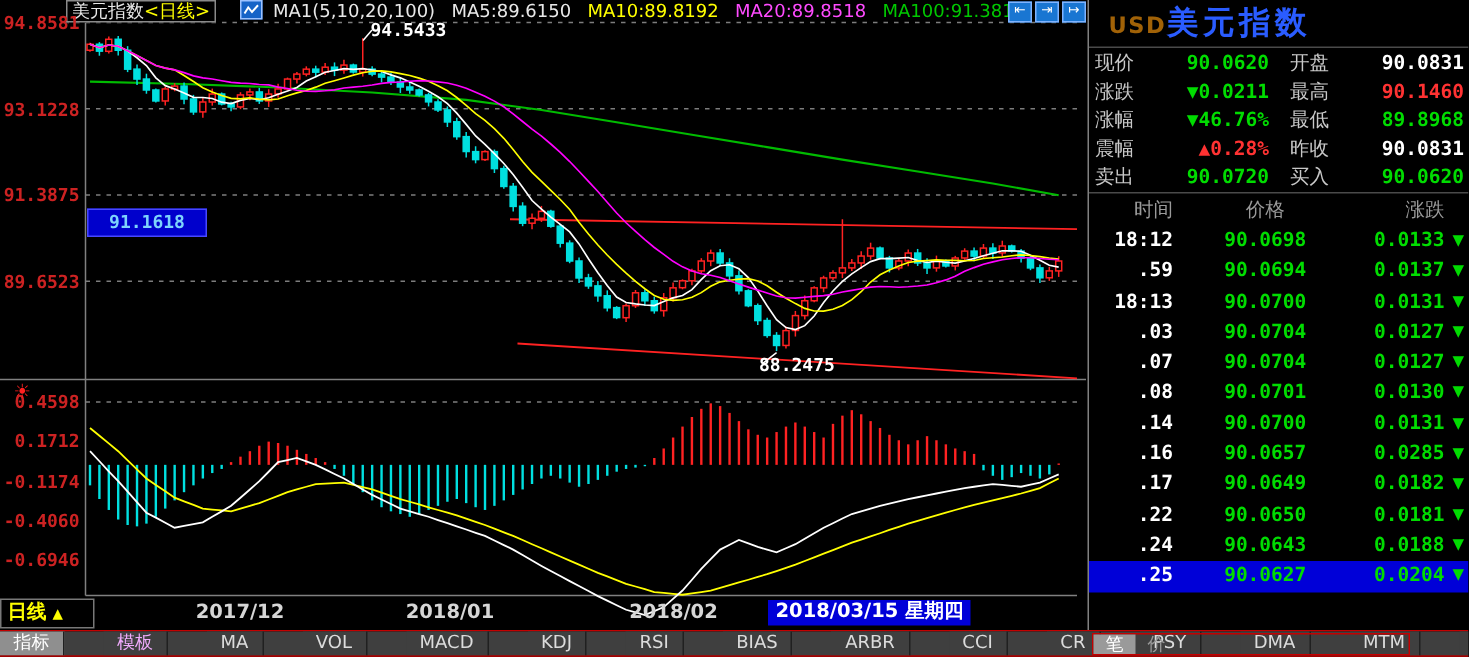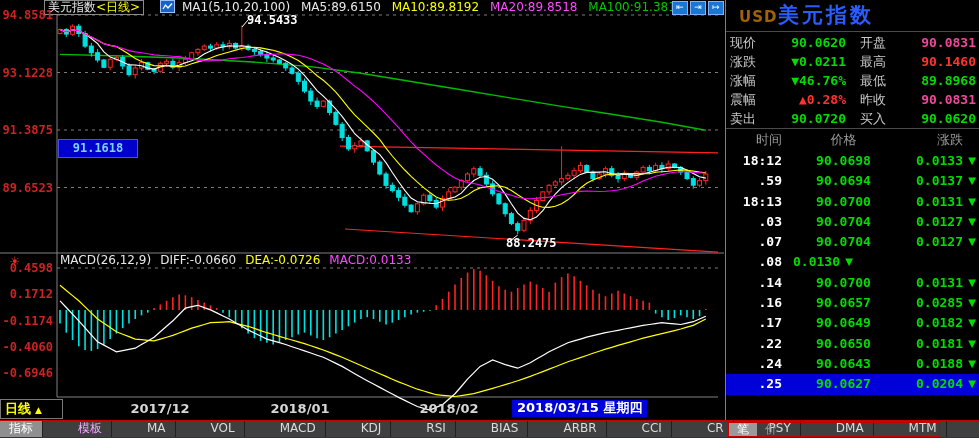--- a/index.html
+++ b/index.html
@@ -55,21 +55,21 @@
   
   #right-panel{left:725px;top:0;width:254px;height:420px;background:#000;border-left:1px solid #808080;z-index:3;}
   #rp-title{position:absolute;left:0;top:0;width:100%;height:31px;border-bottom:1px solid #4a4a4a;}
   #rp-usd{position:absolute;left:13px;top:8px;color:#a16207;font-size:15px;font-weight:bold;letter-spacing:1px;}
   #rp-name{position:absolute;left:52px;top:1px;color:#2a5cff;font-size:21px;font-weight:bold;letter-spacing:3px;}
   #rp-stats{position:absolute;left:4px;top:33px;width:246px;}
   .rp-row{display:flex;height:19px;line-height:19px;}
   .rp-l{width:40px;color:#c8c8c8;font-size:13px;}
   .rp-v{flex:1;text-align:right;font-size:13px;}
   .rp-v.pad{padding-right:14px;}
-  .vg{color:#00dc00;} .vr{color:#ff3232;} .vw{color:#ec4899;}
+  .vg{color:#00dc00;} .vr{color:#ff3232;} .vw{color:#ffffff;}
   #rp-div{position:absolute;left:0;top:128px;width:100%;height:1px;background:#4a4a4a;}
   #rp-listhead{position:absolute;left:4px;top:131px;width:246px;display:flex;color:#9a9a9a;font-size:13px;}
   #rp-list{position:absolute;left:0;top:151px;width:254px;}
   .q-row{display:flex;height:20.3px;line-height:20px;padding:0 4px;}
   .q-row.sel{background:#0000d8;}
   .q-time{width:52px;text-align:right;color:#fff;font-size:13px;}
   .q-price{flex:1;text-align:center;font-size:13px;}
   .q-chg{width:58px;text-align:right;font-size:13px;}
   .q-arr{width:13px;text-align:right;color:#00dc00;font-size:10px;}
 </style>
@@ -442,23 +442,20 @@
       <div class="ptick mono" style="top: 339.9px;">-0.4060</div>
       <div class="ptick mono" style="top: 366.2px;">-0.6946</div>
     </div>
 
   <div id="crosshair-label" class="abs mono">91.1618</div>
   <div class="abs anno mono" style="left:247px;top:13px;">94.5433</div>
   <div class="abs anno mono" style="left:506px;top:236px;">88.2475</div>
 
   <div id="macd-header" class="abs">
     <span id="macd-sun">☀</span>
-    <span id="macd-text">
-      <span class="c-white">MACD(26,12,9)</span><span class="c-white">DIFF:-0.0660</span><span class="c-yellow">DEA:-0.0726</span><span class="c-magenta">MACD:0.0133</span>
-    </span>
   </div>
 
   <div id="date-row" class="abs">
     <span id="period-box"><span class="plabel">日线</span><span class="tri">▲</span></span>
     <span id="date-labels"><span class="date-label" style="left: 160px;">2017/12</span><span class="date-label" style="left: 300px;">2018/01</span><span class="date-label" style="left: 449px;">2018/02</span></span>
     <span id="date-highlight">2018/03/15 星期四</span>
   </div>
 
   <div id="right-panel" class="abs">
     <div id="rp-title">
@@ -530,20 +527,21 @@
           <div class="q-arr">▼</div>
         </div>
         <div class="q-row">
           <div class="q-time mono">.07</div>
           <div class="q-price mono vg">90.0704</div>
           <div class="q-chg mono vg">0.0127</div>
           <div class="q-arr">▼</div>
         </div>
         <div class="q-row">
           <div class="q-time mono">.08</div>
+          <div class="q-price mono vg">90.0701</div>
           <div class="q-chg mono vg">0.0130</div>
           <div class="q-arr">▼</div>
         </div>
         <div class="q-row">
           <div class="q-time mono">.14</div>
           <div class="q-price mono vg">90.0700</div>
           <div class="q-chg mono vg">0.0131</div>
           <div class="q-arr">▼</div>
         </div>
         <div class="q-row">

